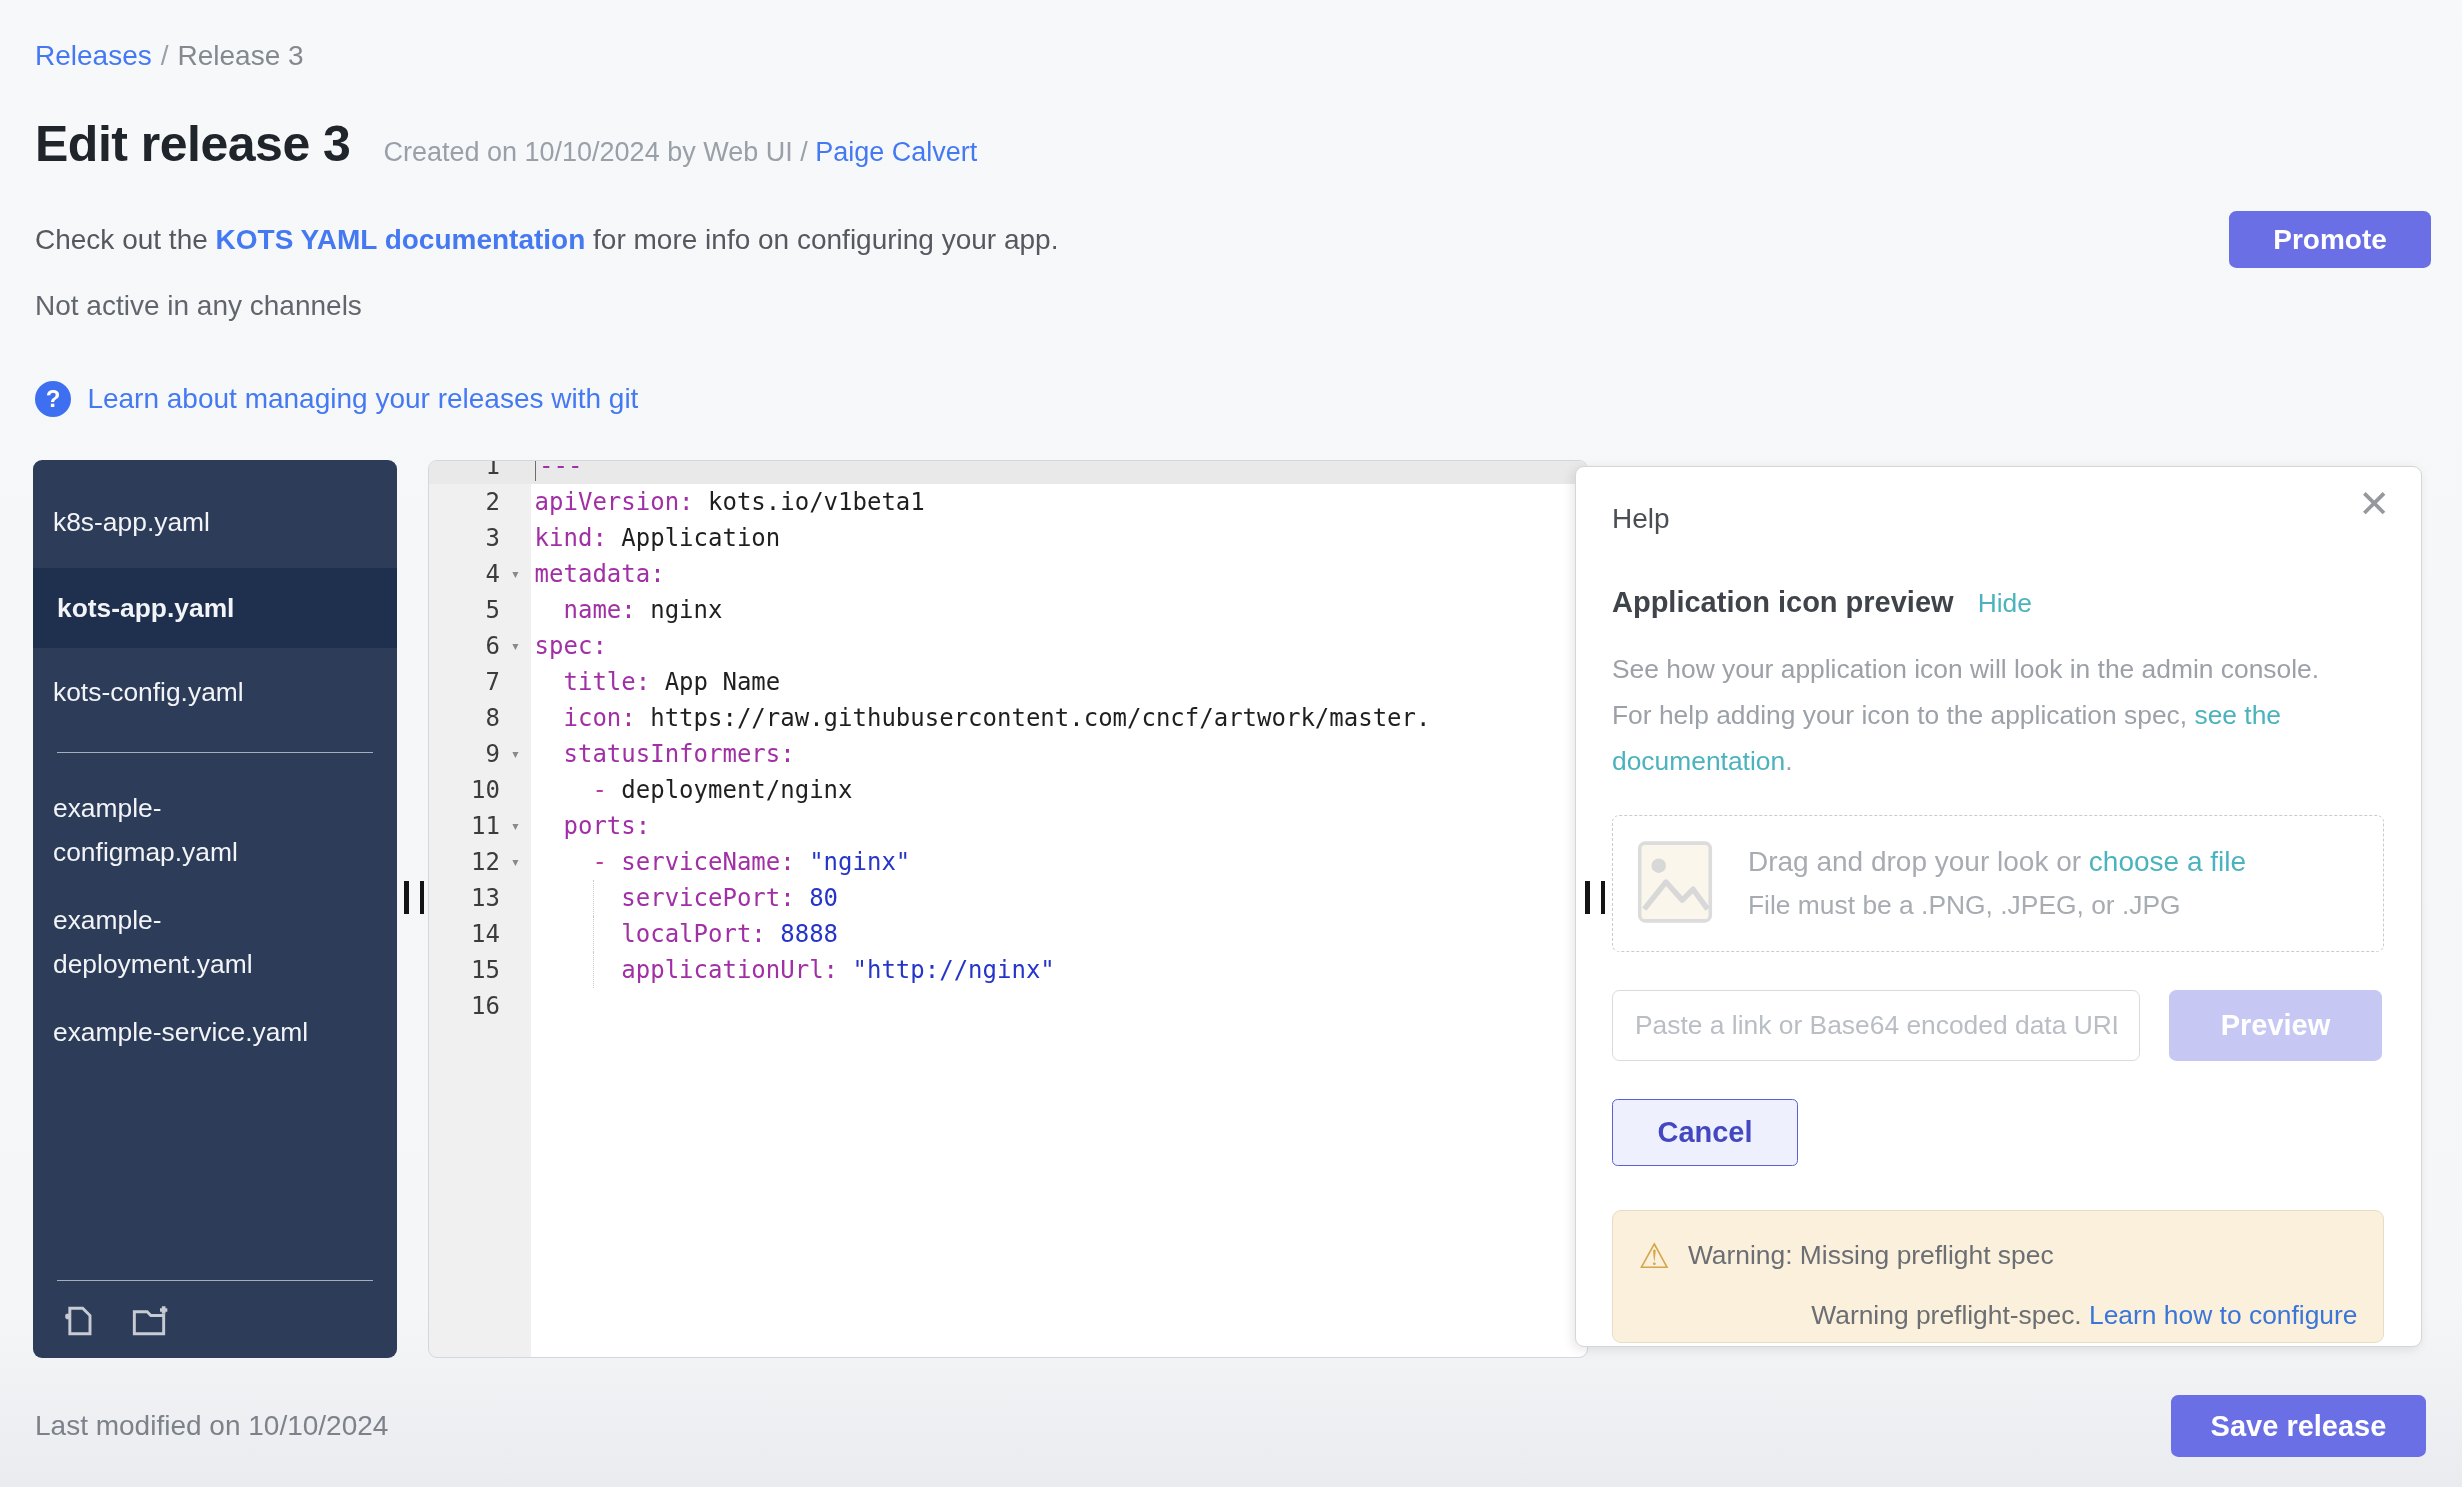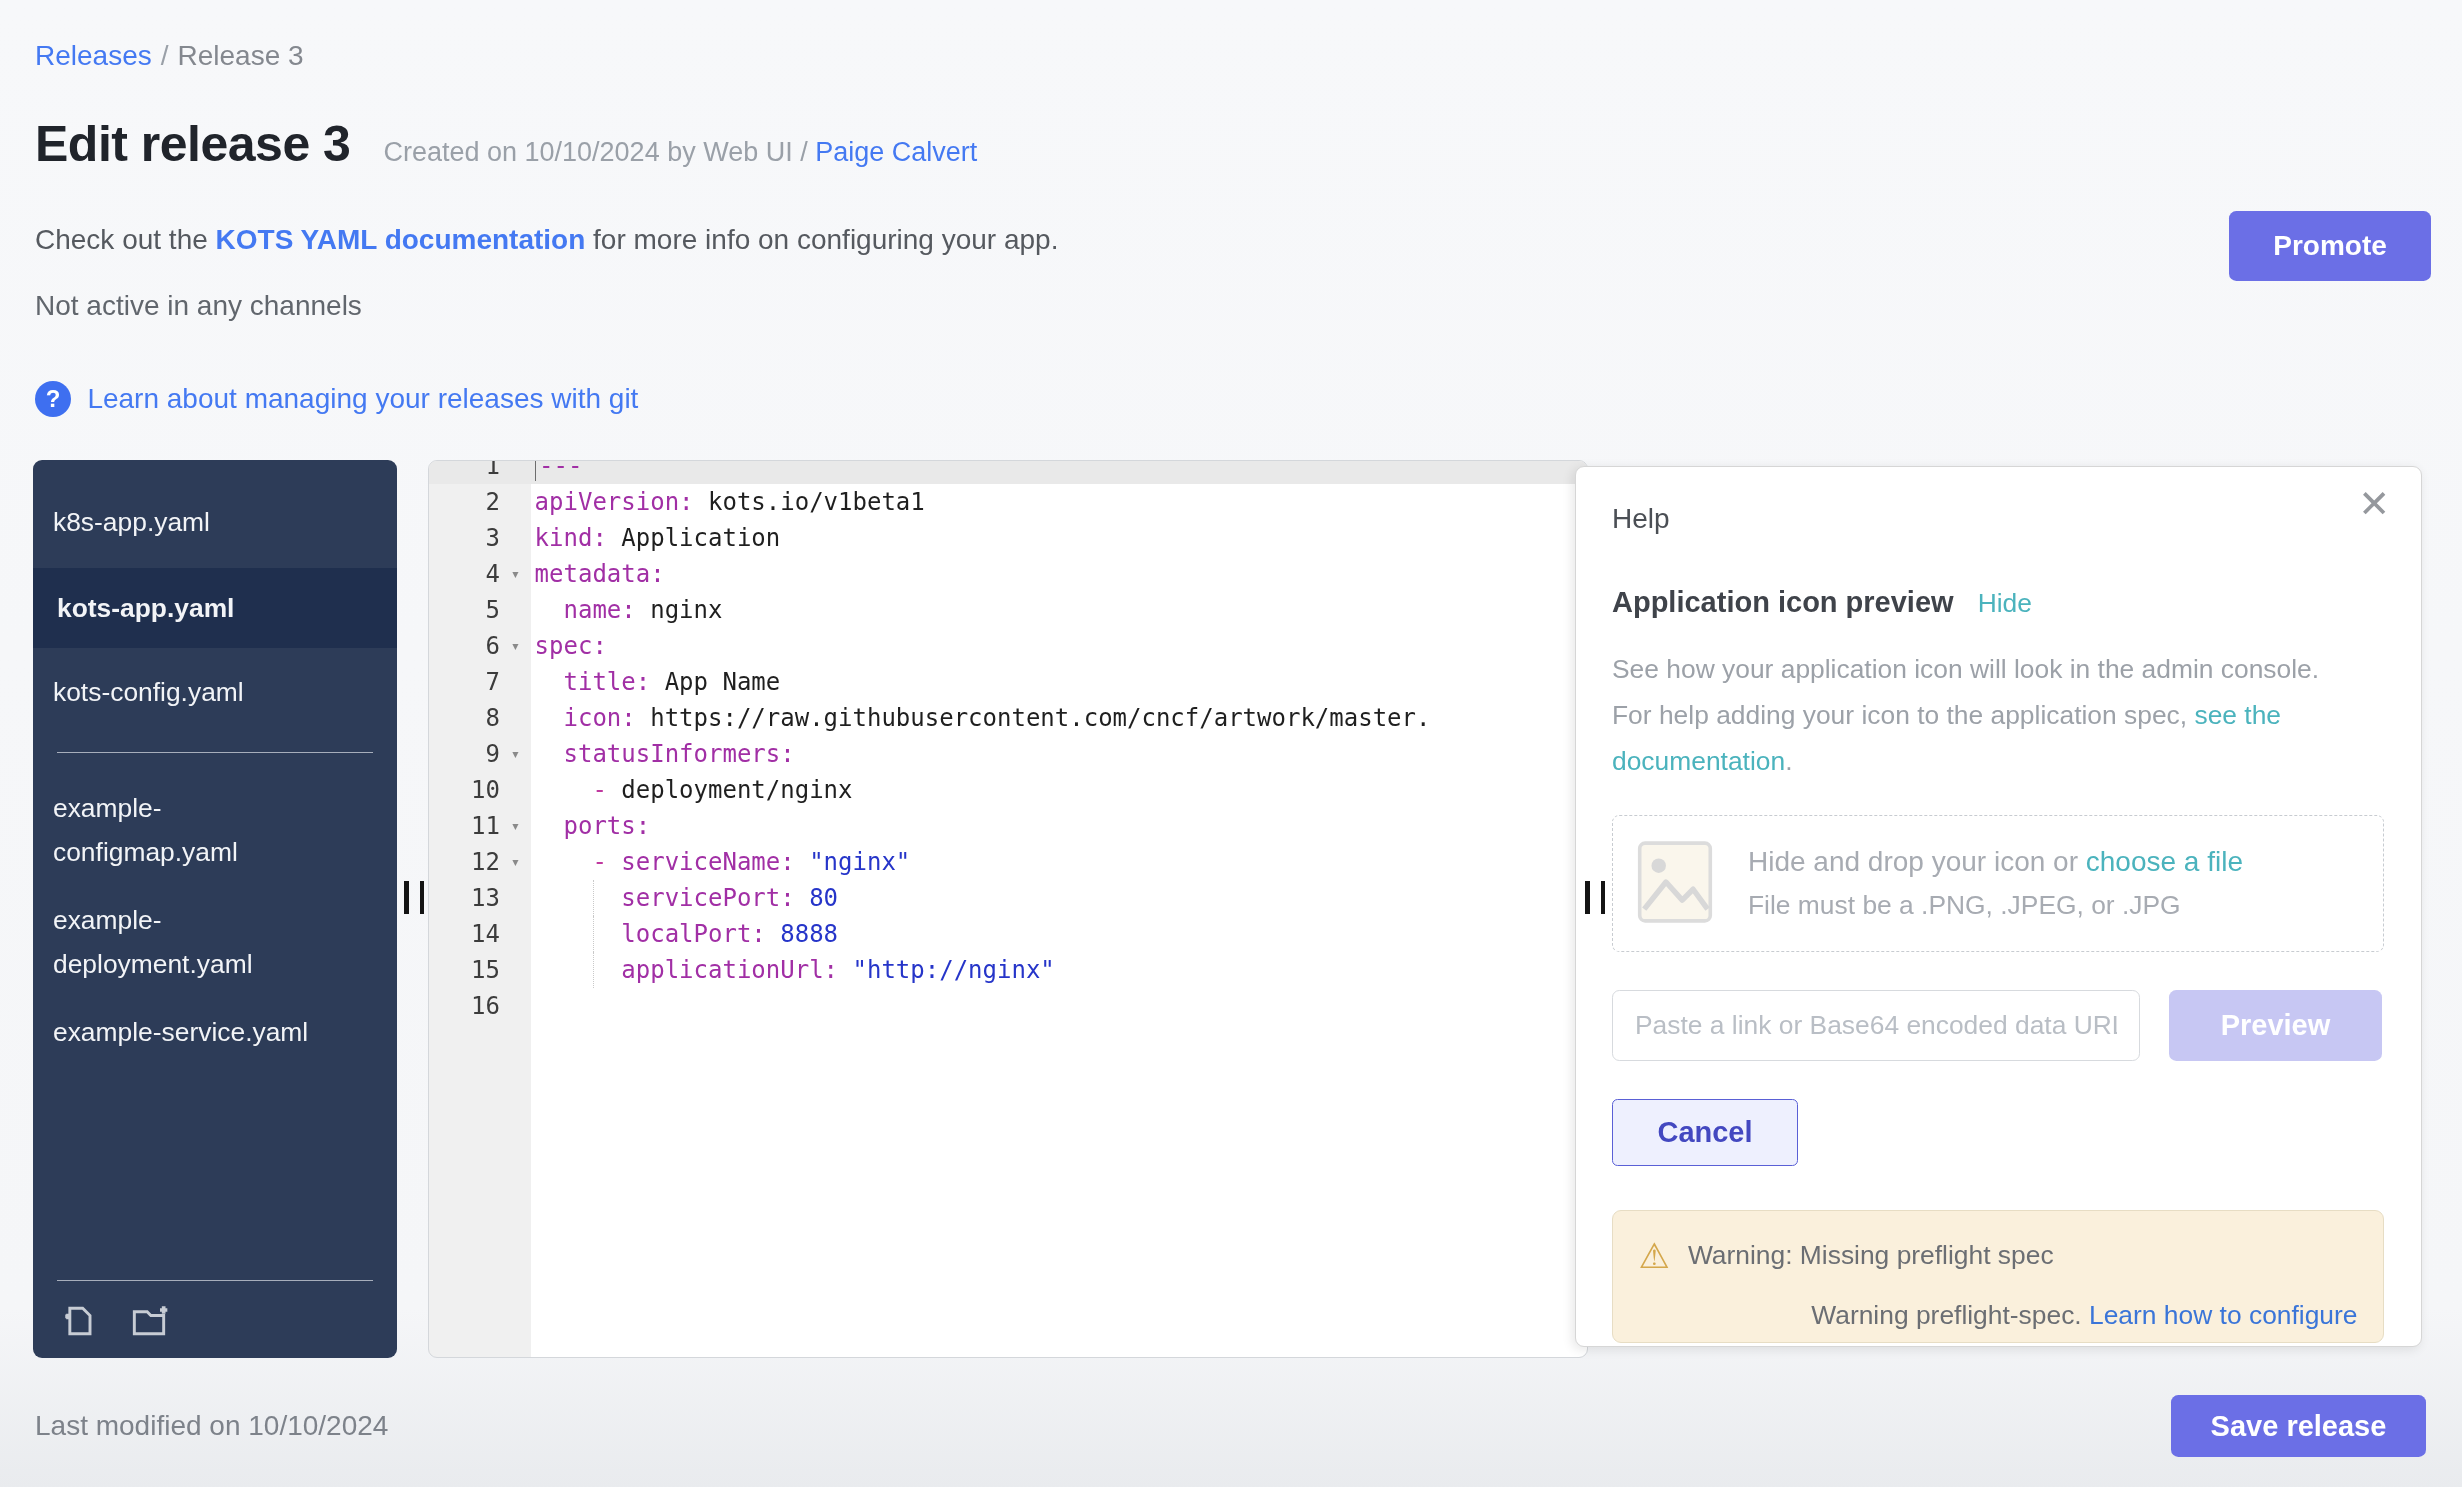--- a/index.html
+++ b/index.html
@@ -18,21 +18,21 @@
   .breadcrumb .crumb-cur { color:#84888f; }
 
   .title-row { position:absolute; left:35px; top:115px; display:flex; align-items:baseline; }
   .page-title { font-size:50px; font-weight:700; color:#20242b; letter-spacing:-0.5px; }
   .created { margin-left:33px; font-size:27px; color:#9aa0a8; }
   .created a { color:#4479f2; }
 
   .doc-row { position:absolute; left:35px; top:224px; font-size:28px; color:#55595f; }
   .doc-row a { color:#4479f2; font-weight:600; }
 
-  .promote-btn { position:absolute; right:31px; top:211px; width:202px; height:70px;
+  .promote-btn { position:absolute; right:31px; top:211px; width:202px; height:57px;
     background:#6b6fe6; border:none; border-radius:7.3px; color:#fff; font-size:28px;
     font-weight:700; font-family:inherit; cursor:pointer; }
 
   .channel-status { position:absolute; left:35px; top:290px; font-size:28px; color:#61666d; }
 
   .git-row { position:absolute; left:35px; top:381px; display:flex; align-items:center; }
   .help-circle { width:36px; height:36px; border-radius:50%; background:#3e6ff0; color:#fff;
     font-size:24px; font-weight:700; display:flex; align-items:center; justify-content:center; }
   .git-link { margin-left:16.4px; font-size:28px; color:#4479f2; }
 
@@ -223,21 +223,21 @@
   <div class="dropzone">
     <span class="img-icon">
       <svg width="76" height="84" viewBox="0 0 84 92">
         <rect x="3" y="3" width="78" height="86" rx="6" fill="#faf6ec" stroke="#dcdcdc" stroke-width="4"></rect>
         <circle cx="24" cy="28" r="8" fill="#d8d8d8"></circle>
         <path d="M8 76 L32 46 L50 66 L62 54 L78 76" fill="none" stroke="#d8d8d8" stroke-width="6" stroke-linejoin="round"></path>
       </svg>
     </span>
     <span>
       <div class="dz-line1">
-        <span>Hide and drop your icon or </span><a>choose a file</a>
+        <span>Drag and drop your look or </span><a>choose a file</a>
       </div>
       <div class="dz-line2">File must be a .PNG, .JPEG, or .JPG</div>
     </span>
   </div>
 
   <div class="input-row">
     <input class="link-input" type="text" placeholder="Paste a link or Base64 encoded data URL" style="">
     <button class="preview-btn">Preview</button>
   </div>
 

